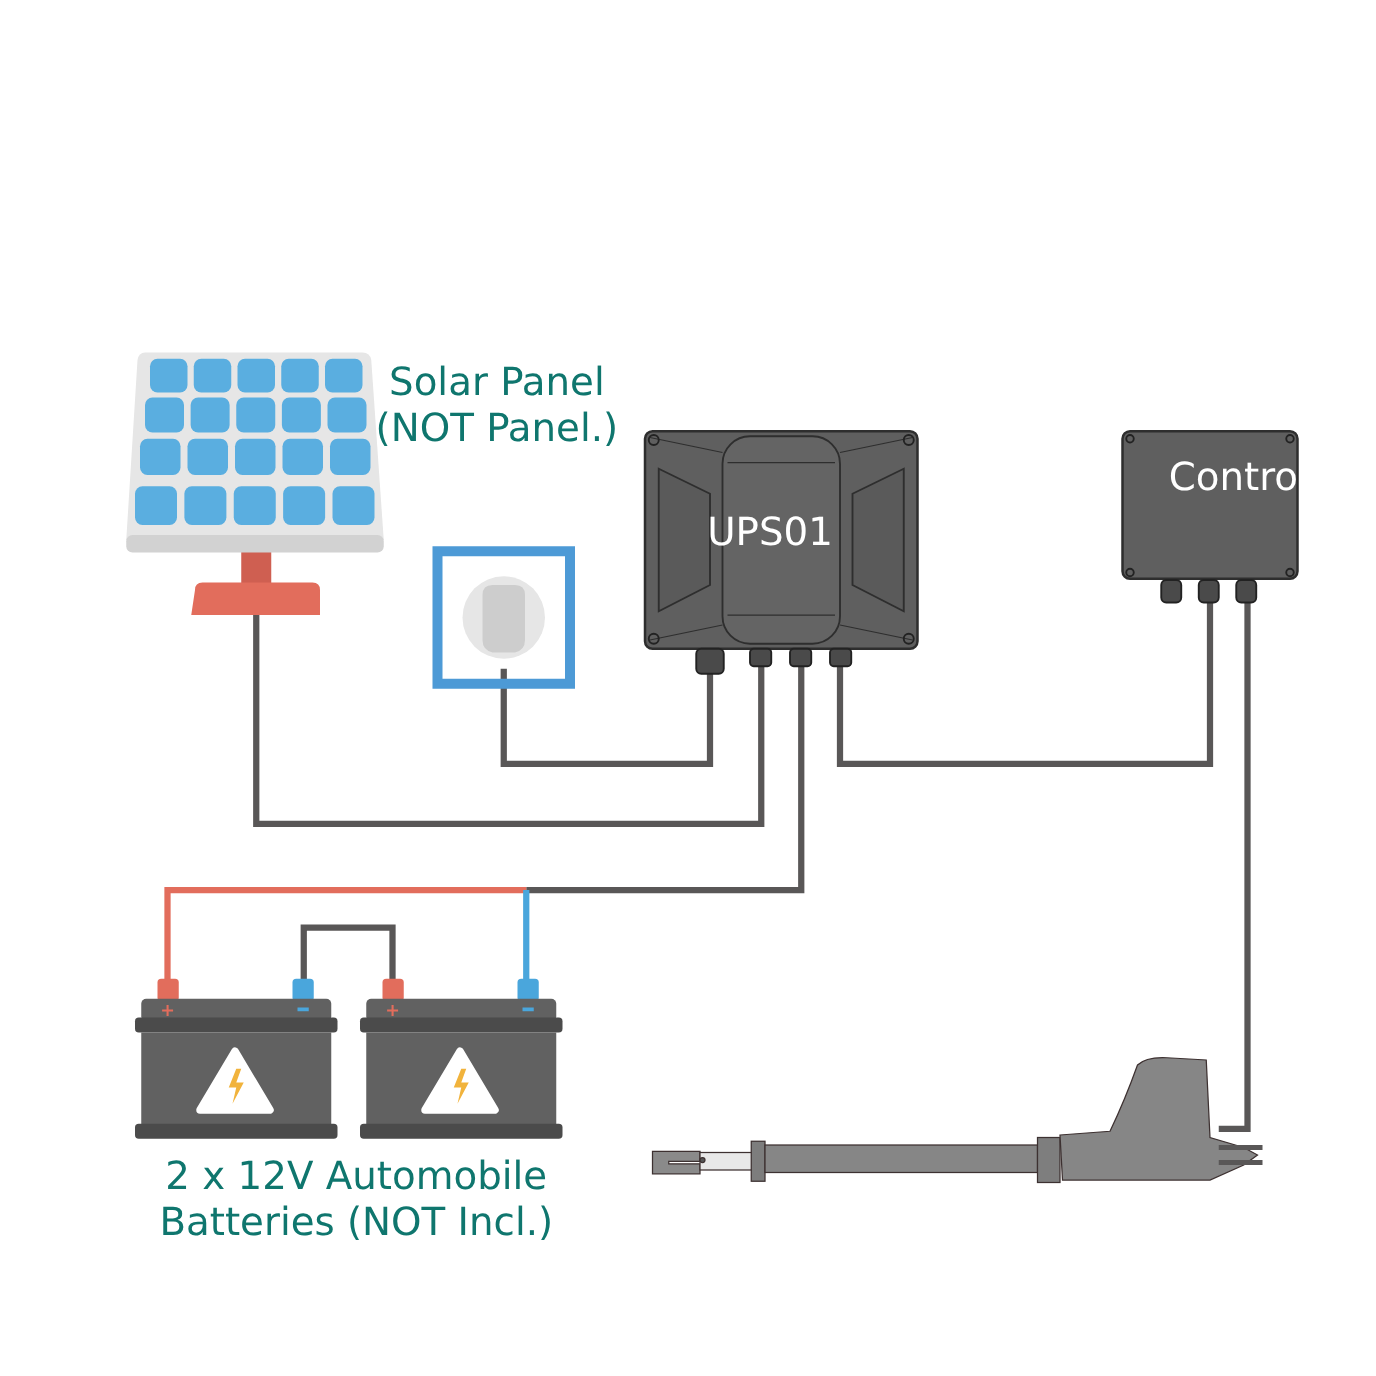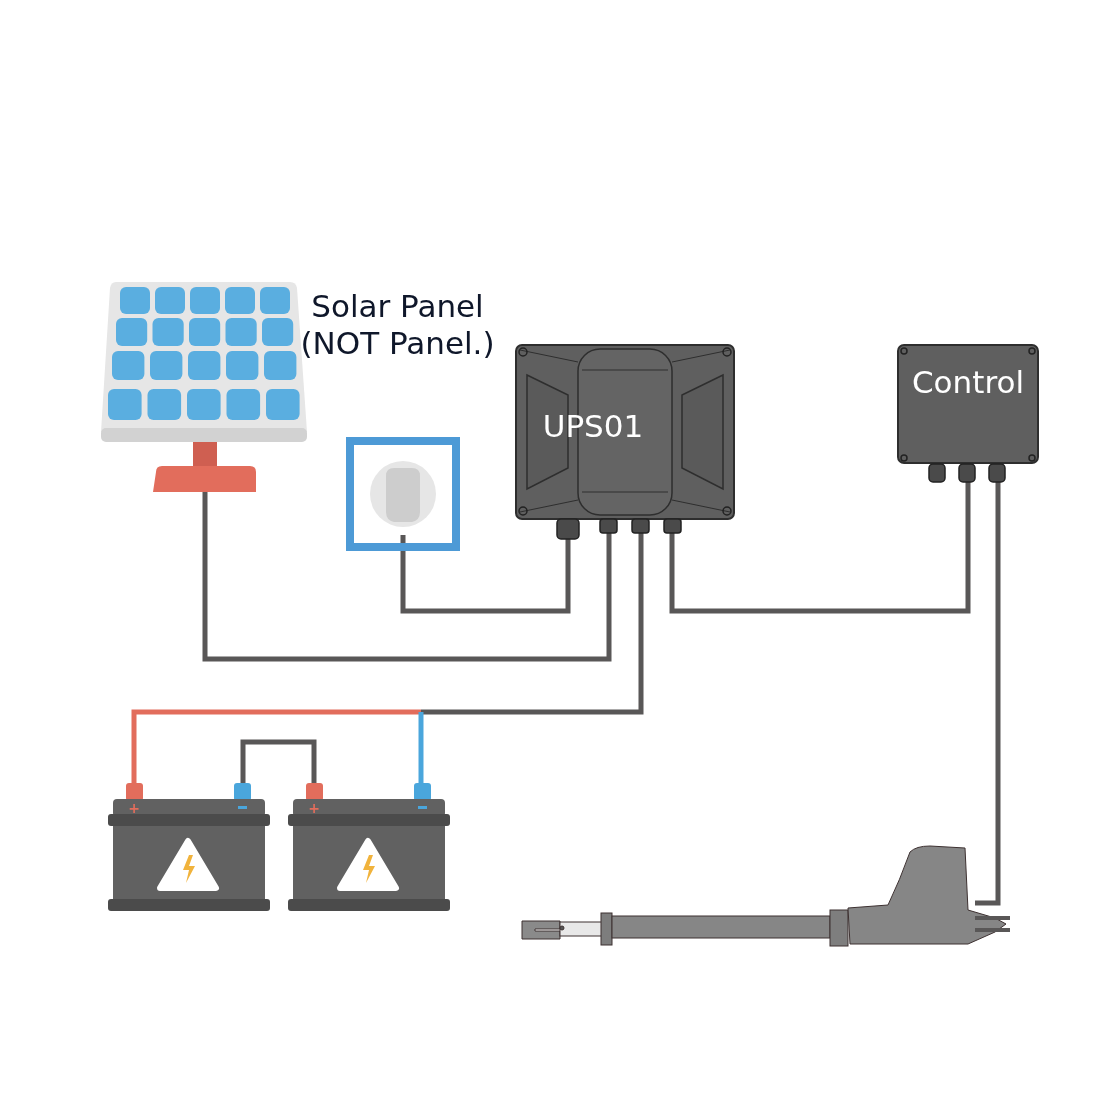--- a/index.html
+++ b/index.html
@@ -1,22 +1,22 @@
 <!DOCTYPE html>
 <html><head>
 <meta charset="utf-8">
 <style>
   html, body { margin: 0; padding: 0; background: #ffffff; }
   body { width: 1101px; height: 1101px; position: relative; overflow: hidden;
          font-family: "DejaVu Sans", sans-serif; }
   svg.diagram { position: absolute; left: 0; top: 0; }
-  .lbl { position: absolute; color: #0f172a; font-family: "DejaVu Sans", sans-serif;
+  .lbl { position: absolute; color: #0f766e; font-family: "DejaVu Sans", sans-serif;
          text-align: center; line-height: 1.2; }
   .lbl-dark { font-size: 31px; }
-  .lbl-white { color: #ffffff; font-size: 31px; }
+  .lbl-white { color: #ffffff; font-size: 31px; padding-left: 23px; }
 </style>
 </head>
 <body>
 
 <svg class="diagram" width="1101" height="1101" viewBox="0 0 1101 1101">
 
   <g fill="none" stroke="#595757" stroke-width="5">
     <polyline points="403,535 403,611 568,611 568,530"></polyline>
     <polyline points="205,492 205,659 609,659 609,530"></polyline>
     <polyline points="421,712 641,712 641,530"></polyline>
@@ -140,13 +140,15 @@
   <div>(NOT Panel.)</div>
 </div>
 
 <div class="lbl lbl-white" style="left:528px; top:408px; width:130px;">UPS01</div>
 
 <div class="lbl lbl-white" style="left:898px; top:364px; width:140px;">
   <div>Control</div>
 </div>
 
 <div class="lbl lbl-dark" style="left:95px; top:923px; width:380px;">
+  <div>2 x 12V Automobile</div>
+  <div>Batteries (NOT Incl.)</div>
 </div>
 
 </body></html>

